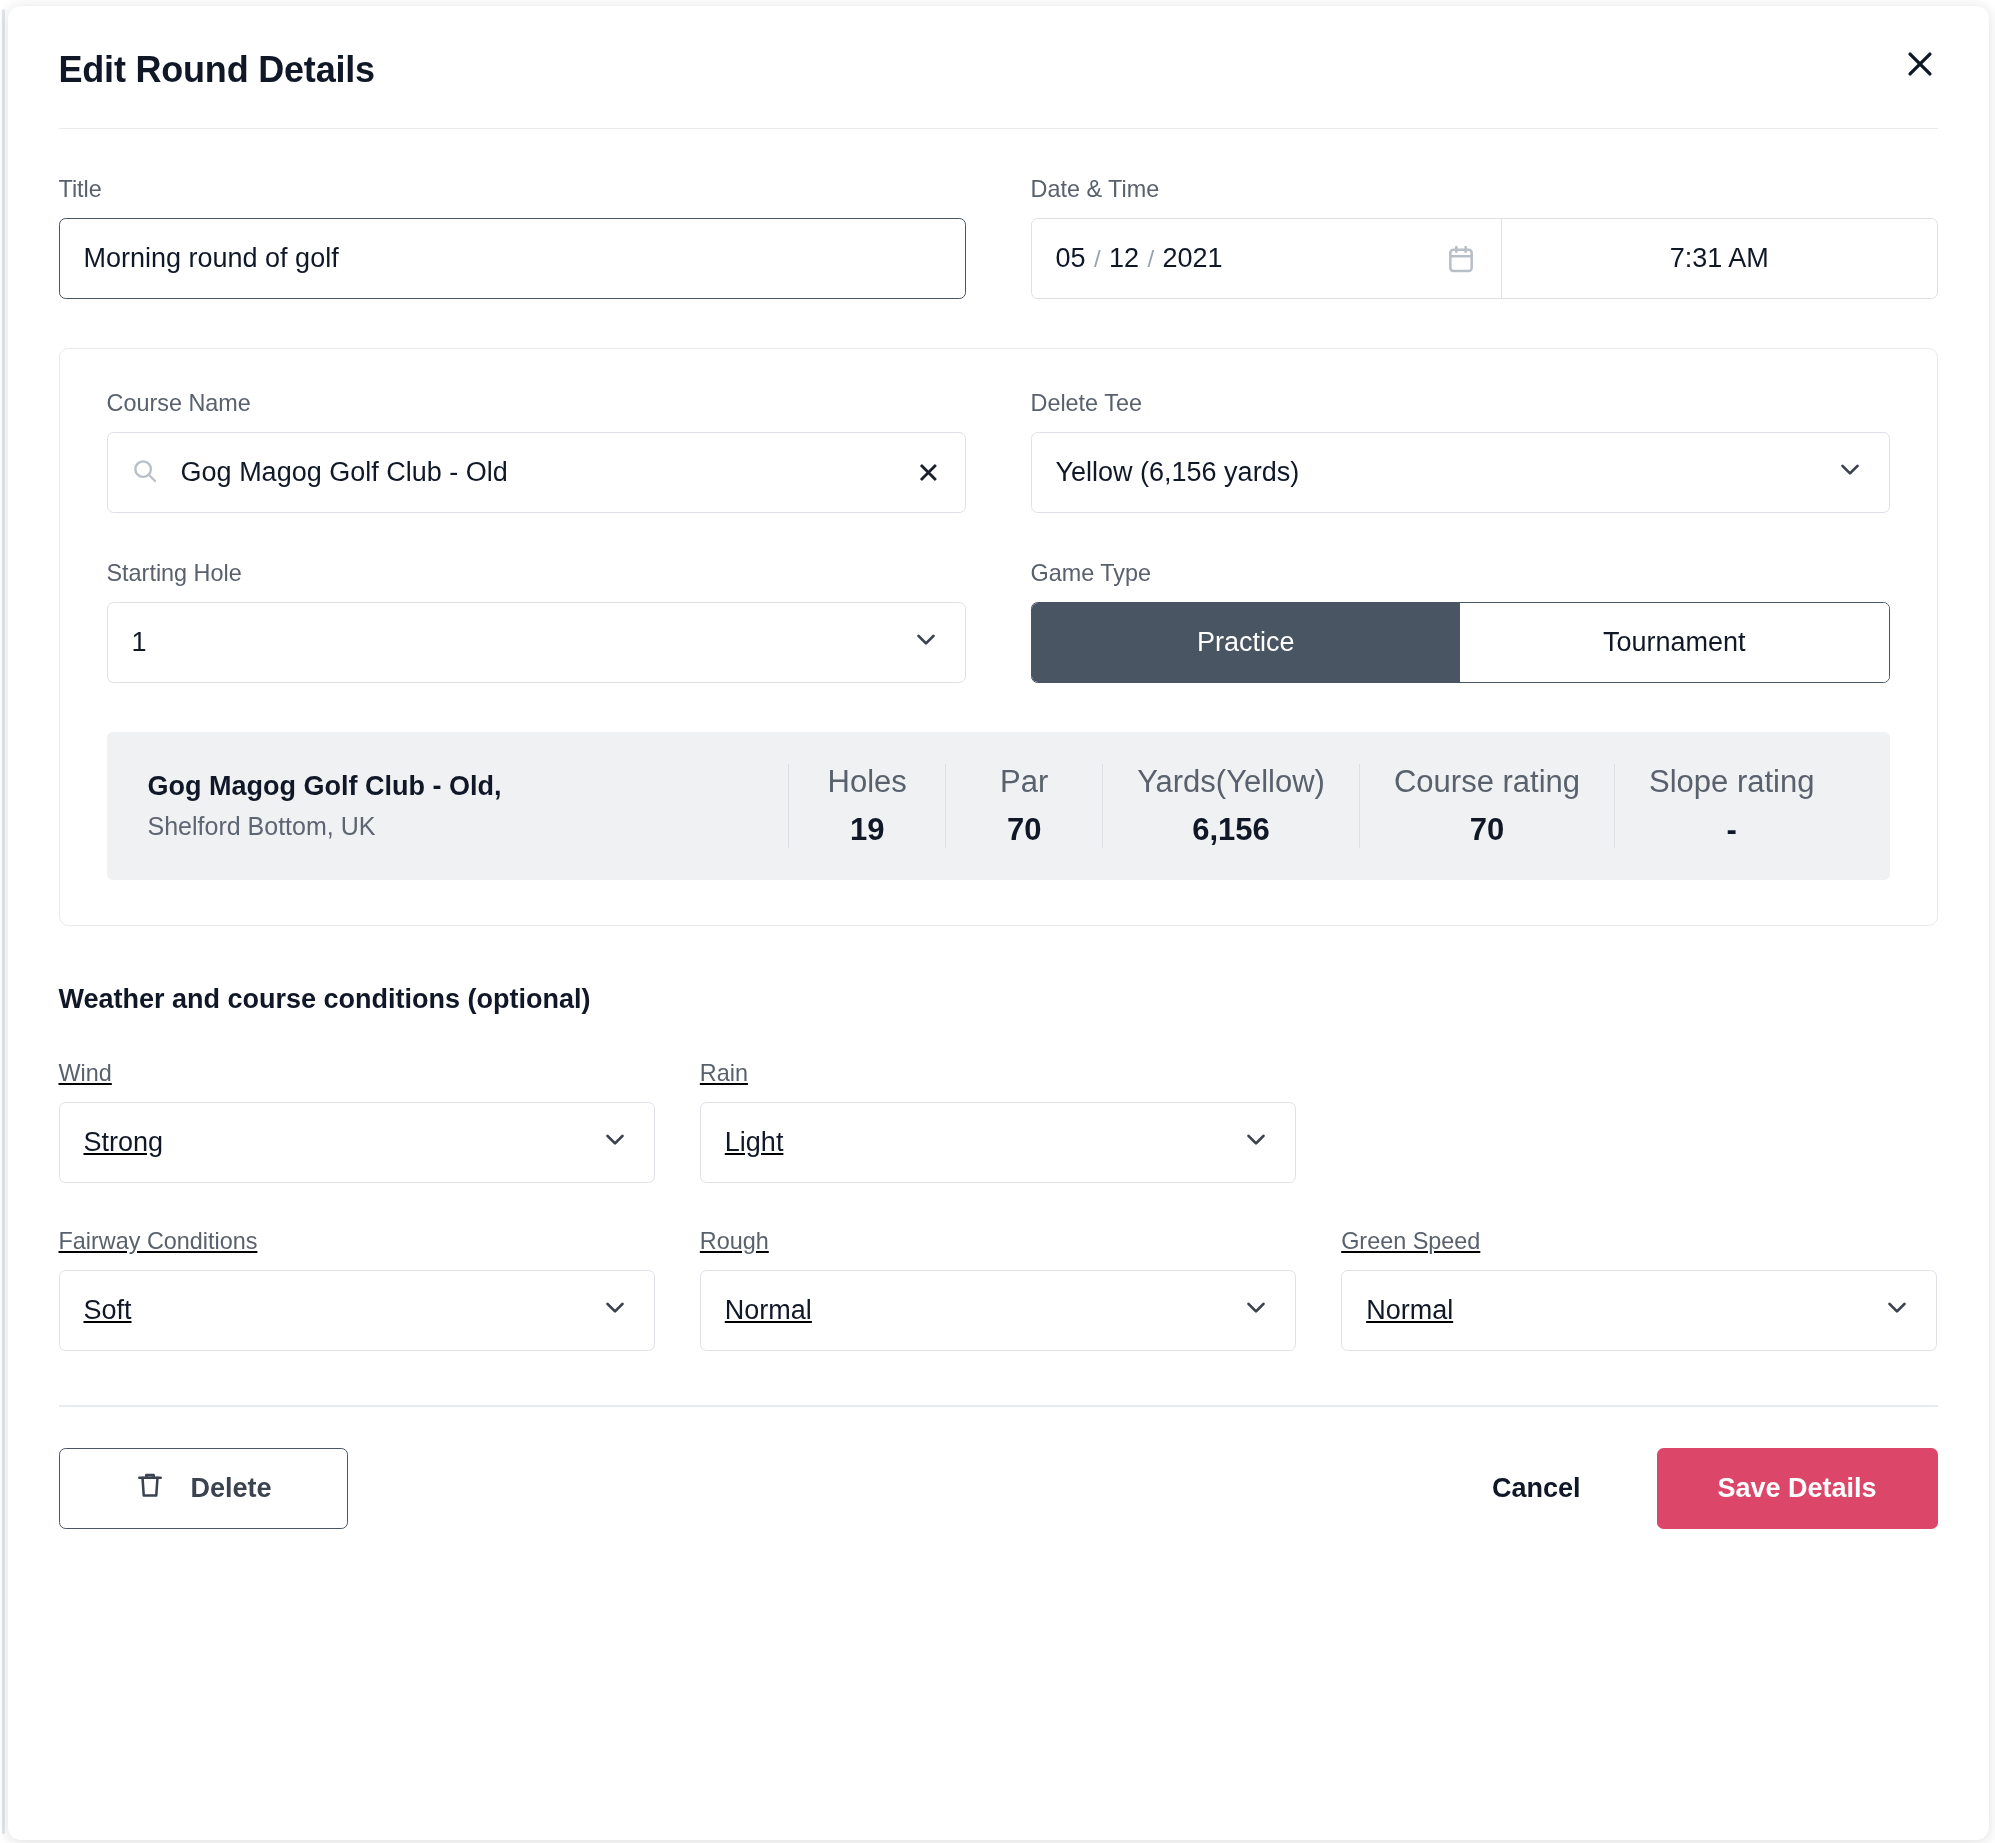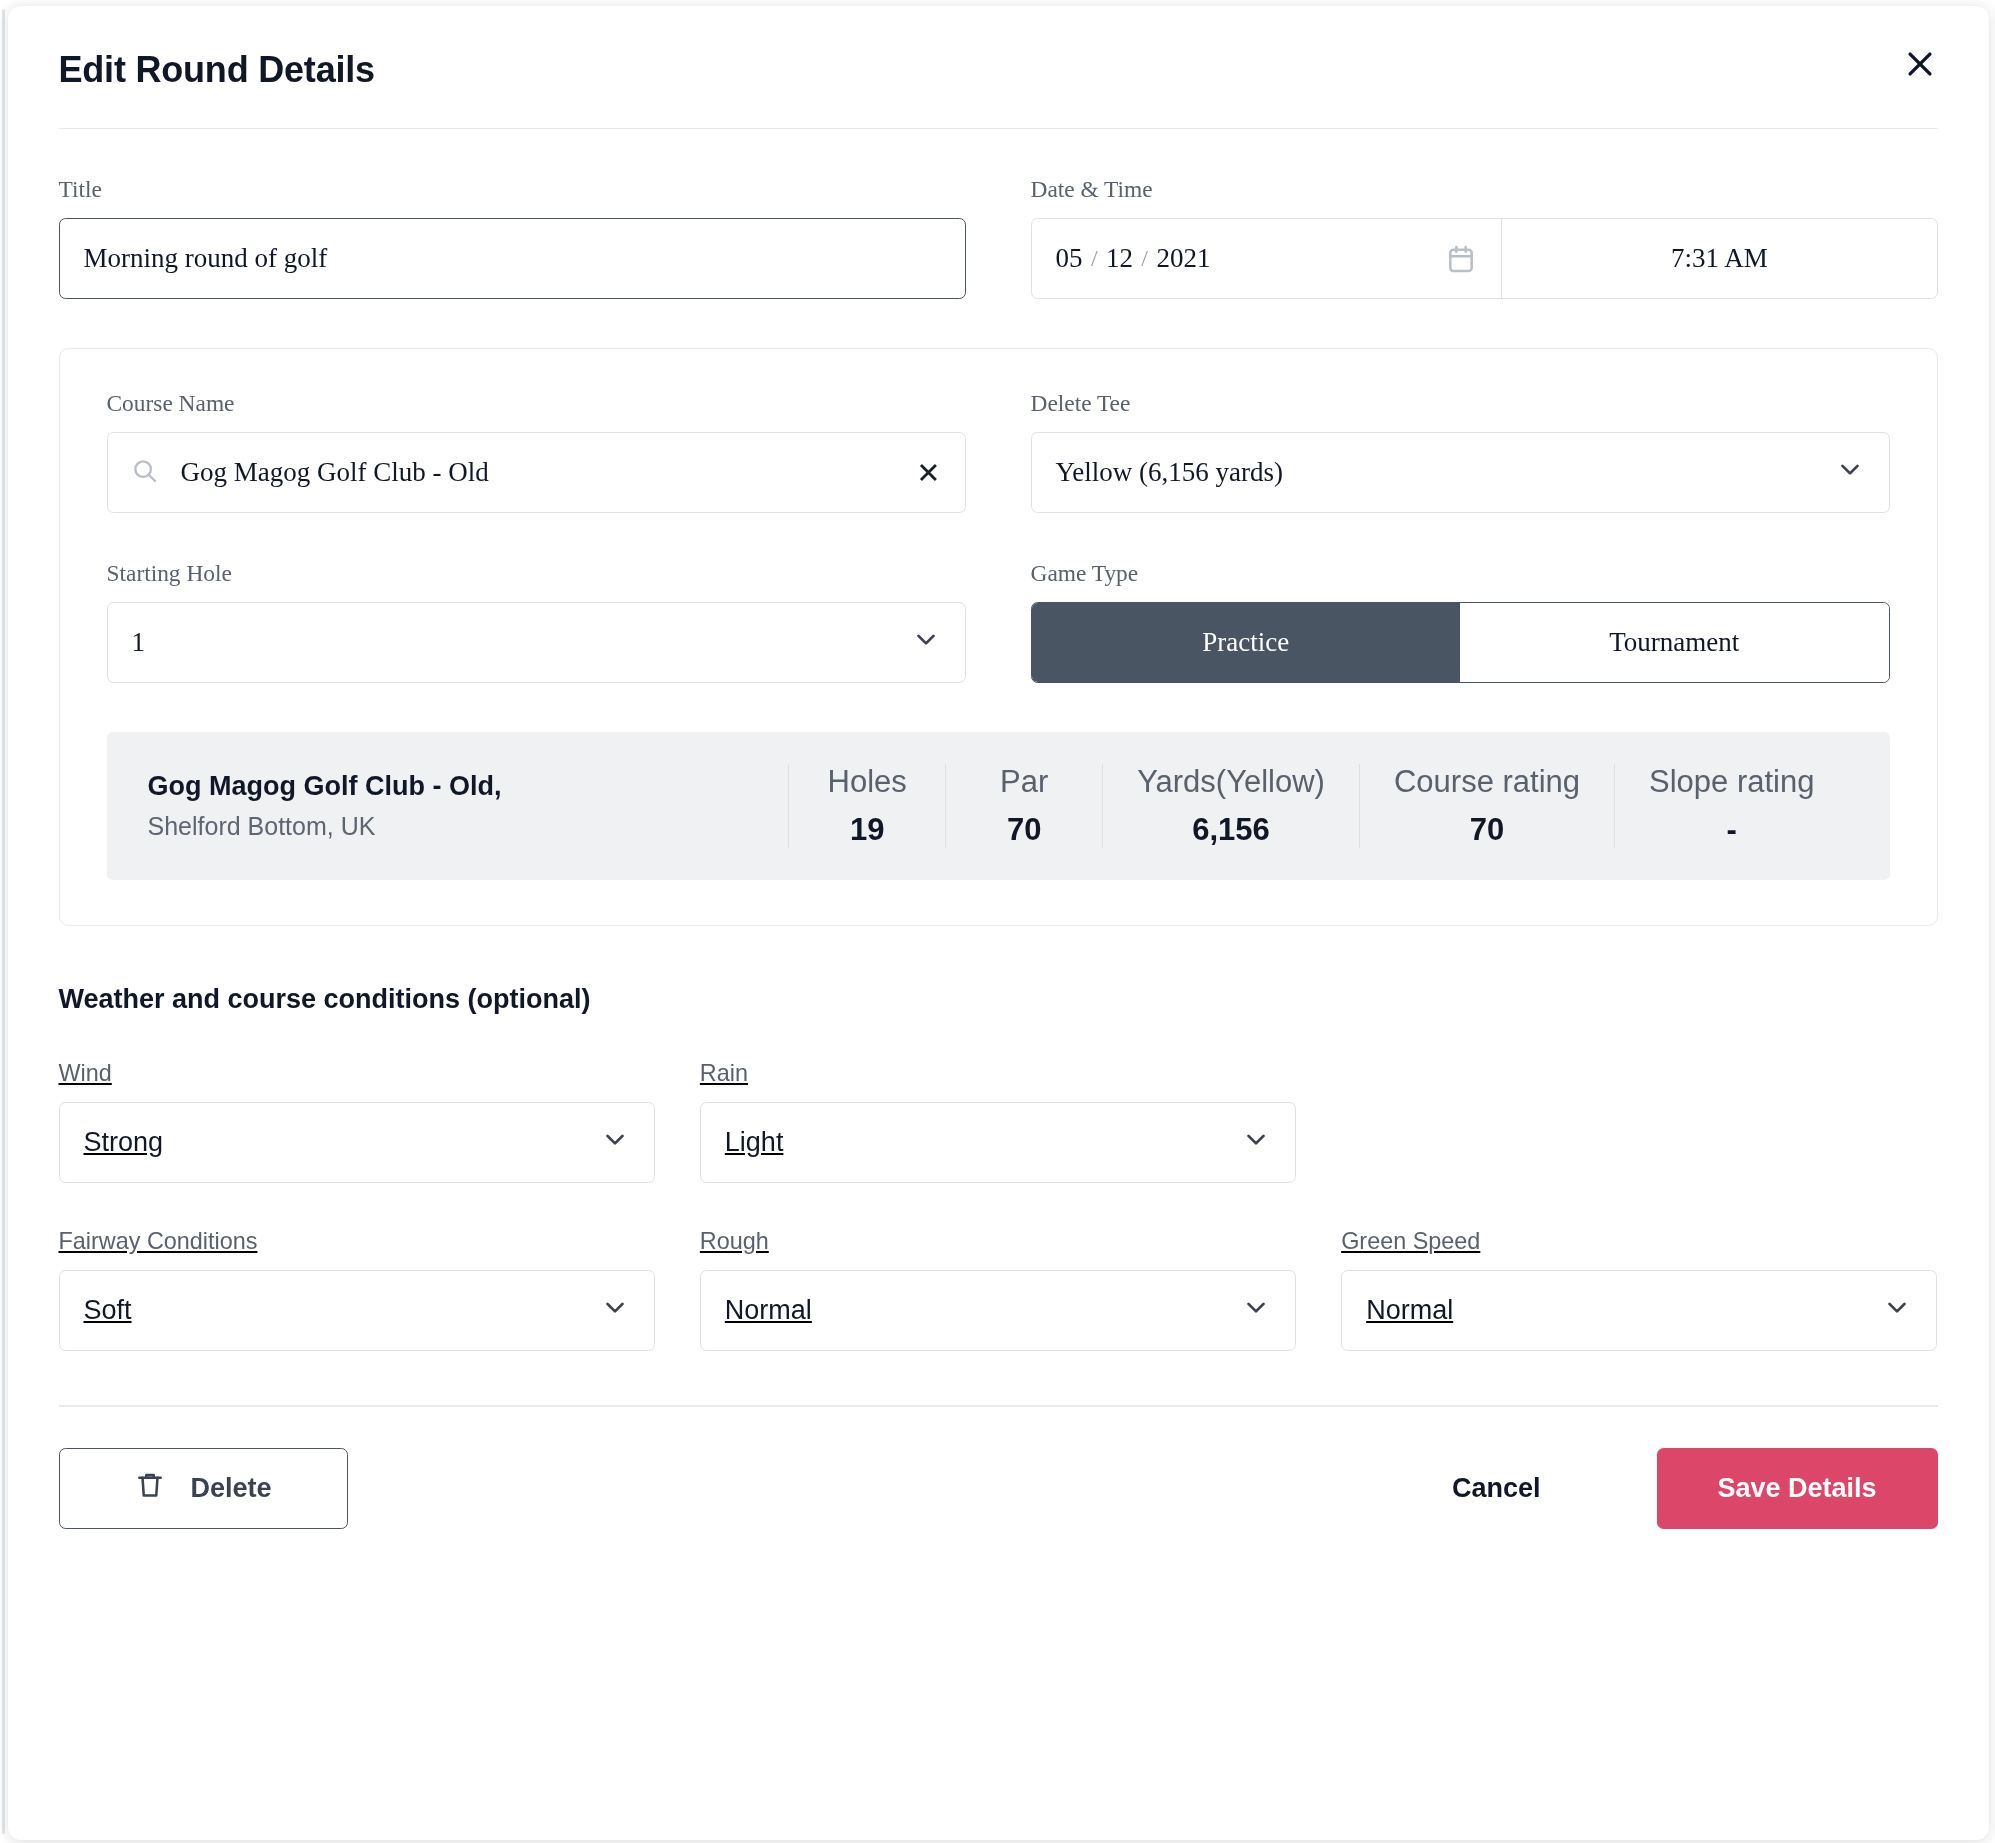--- a/index.html
+++ b/index.html
@@ -98,21 +98,20 @@
     text-align: center;
   }
   .text-input.focused {
     border: 1.9px solid #4a5563;
   }
 
   .row-2 {
     display: flex;
     gap: 65px;
     margin-top: 47px;
-    font-family: Liberation Serif, serif;
   }
   .col { flex: 1; min-width: 0; }
 
   
   .datetime-wrap {
     display: flex;
     height: 81px;
     border: 1.9px solid #dde1e7;
     border-radius: 6.6px;
     overflow: hidden;
@@ -264,21 +263,20 @@
   
   .footer-rule {
     margin: 54px 51px 0 51px;
     height: 1.9px;
     background: #e7eaee;
   }
   .footer {
     margin: 41px 51px 0 51px;
     display: flex;
     align-items: center;
-    gap: 40px;
   }
   .btn-delete {
     height: 81px;
     min-width: 289px;
     border: 1.9px solid #4a5563;
     border-radius: 6.6px;
     background: #fff;
     display: flex;
     align-items: center;
     justify-content: center;

